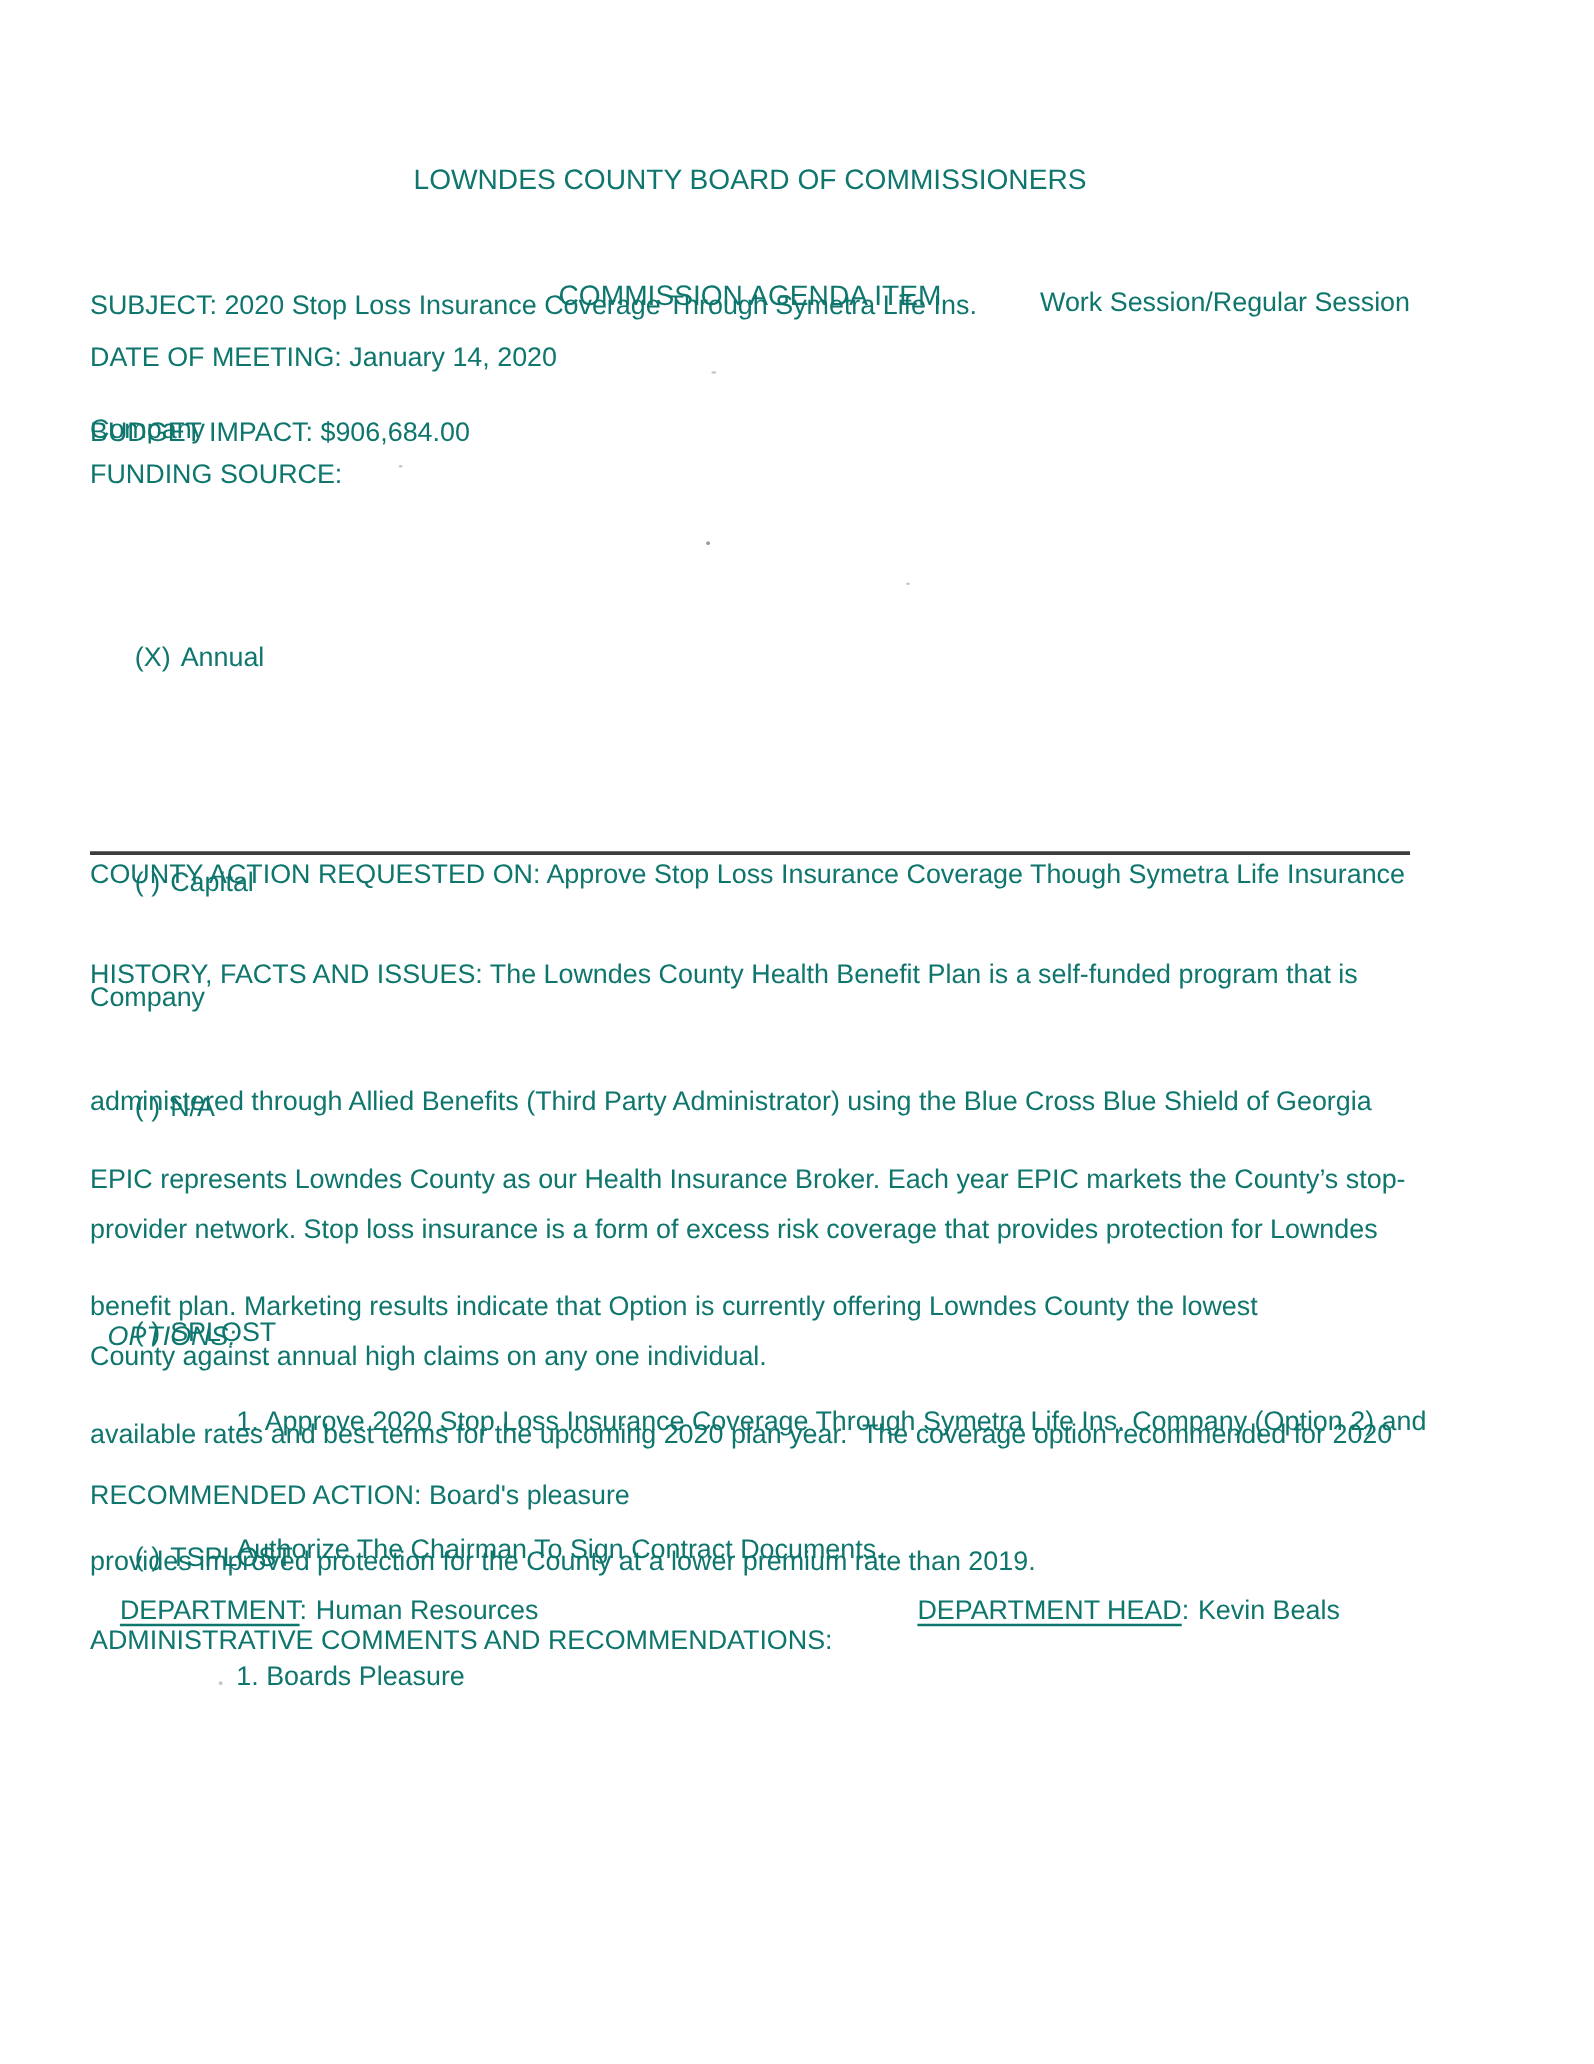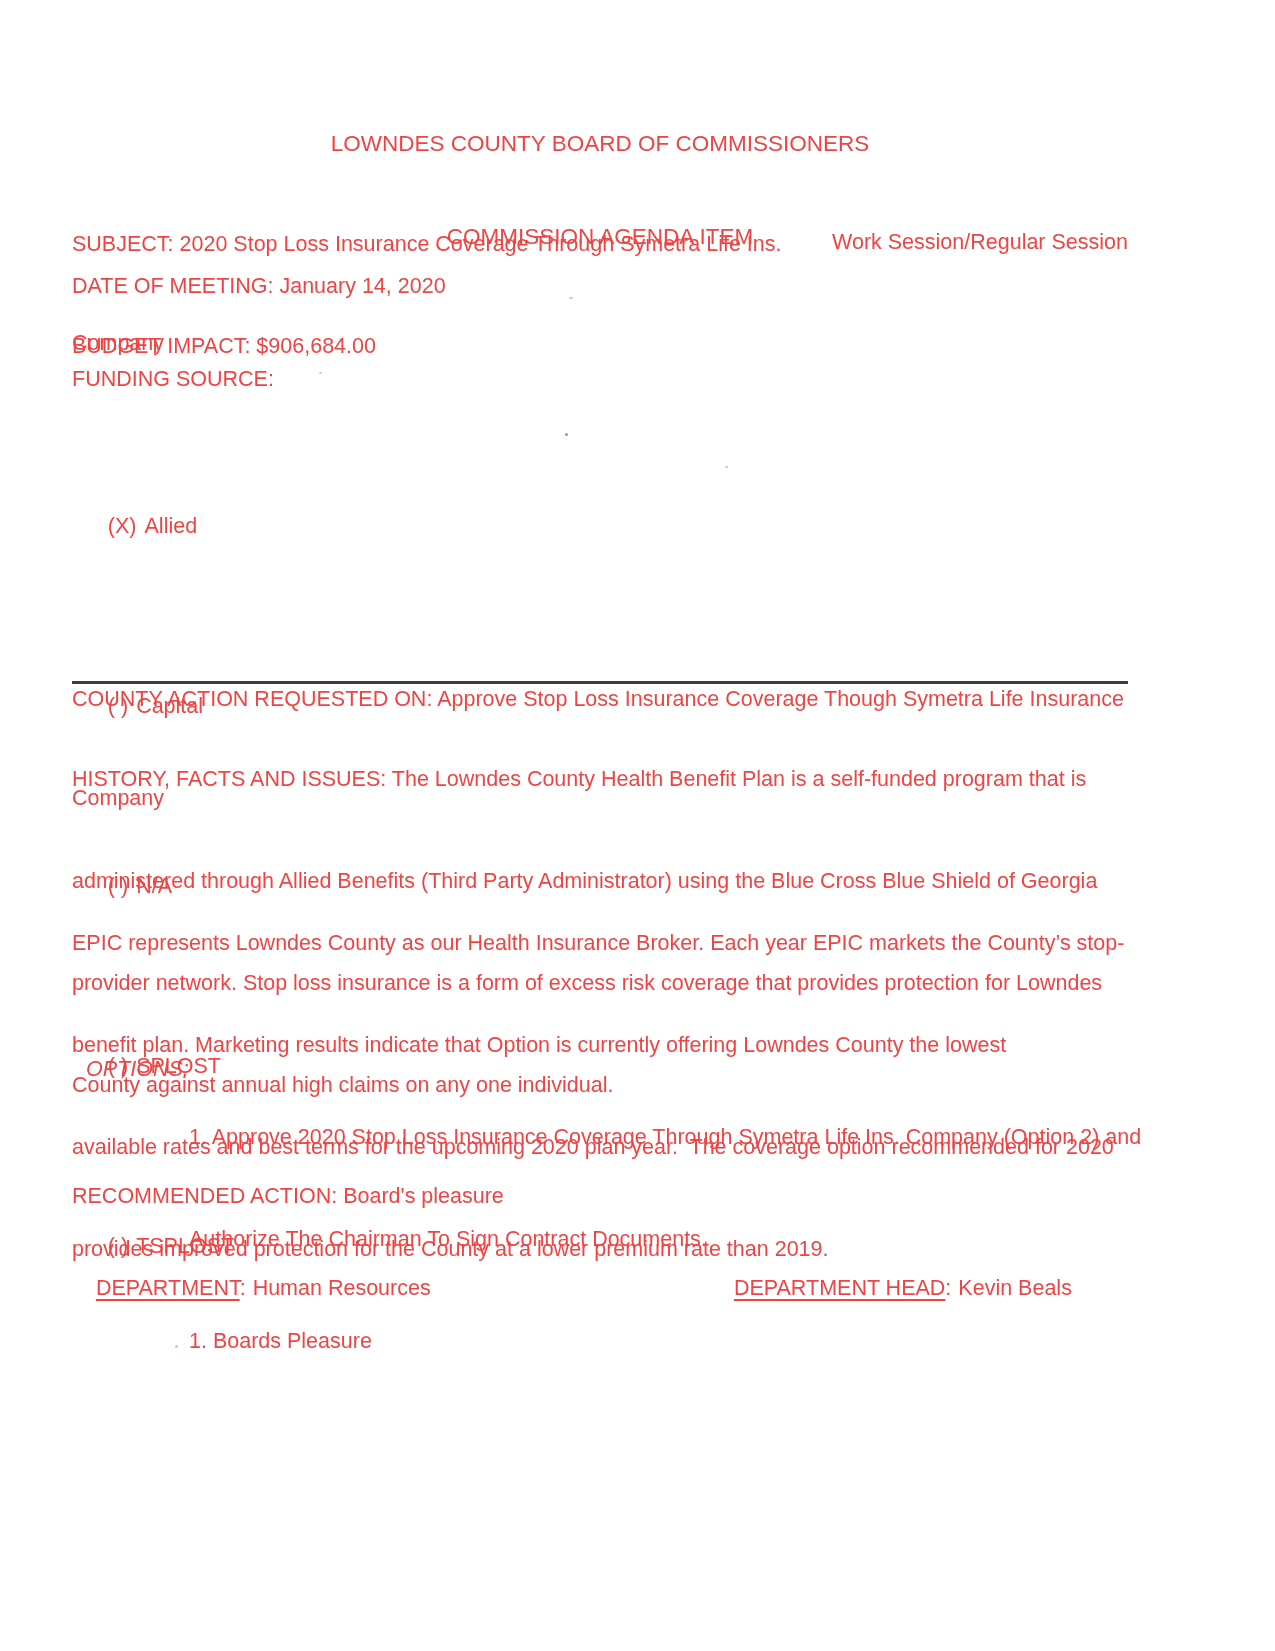--- a/index.html
+++ b/index.html
@@ -14,21 +14,21 @@
     background: #ffffff;
     font-family: "Liberation Sans", sans-serif;
     color: #212121;
     overflow: hidden;
   }
   .t {
     position: absolute;
     white-space: pre;
     font-size: 21.5px;
     line-height: 34px;
-    color: #ef4444;
+    color: #0f766e;
   }
   .doc-title {
     top: 66px;
     left: 72px;
     width: 1056px;
     text-align: center;
     font-size: 22.5px;
     line-height: 31px;
   }
   .subject-block { top: 162px; left: 72px; line-height: 33px; }
@@ -85,21 +85,21 @@
   <div class="t session-line">Work Session/Regular Session</div>
 
   <div class="t meeting-line">DATE OF MEETING: January 14, 2020</div>
 
   <div class="t budget-line">BUDGET IMPACT: $906,684.00</div>
 
   <div class="t funding-label">FUNDING SOURCE:</div>
 
   <div class="t funding-opts">
     <div>
-      <span>(X)</span><span class="opt-label">Allied</span>
+      <span>(X)</span><span class="opt-label">Annual</span>
     </div>
     <div>
       <span>( )</span><span class="opt-label">Capital</span>
     </div>
     <div>
       <span>( )</span><span class="opt-label">N/A</span>
     </div>
     <div>
       <span>( )</span><span class="opt-label">SPLOST</span>
     </div>
@@ -140,20 +140,21 @@
   <div class="t recommended-line">RECOMMENDED ACTION: Board's pleasure</div>
 
   <div class="t dept-line">
     <span class="ul">DEPARTMENT</span><span>:</span><span class="val">Human Resources</span>
   </div>
 
   <div class="t dept-head-line">
     <span class="ul">DEPARTMENT HEAD</span><span>:</span><span class="val">Kevin Beals</span>
   </div>
 
+  <div class="t admin-line">ADMINISTRATIVE COMMENTS AND RECOMMENDATIONS:</div>
 
   <div class="speck" style="top:297px; left:569px; width:4px; height:2px;"></div>
   <div class="speck" style="top:372px; left:319px; width:3px; height:2px;"></div>
   <div class="speck" style="top:433px; left:565px; width:3px; height:3px; background:#9a9a9a;"></div>
   <div class="speck" style="top:466px; left:725px; width:3px; height:2px;"></div>
   <div class="speck" style="top:1345px; left:175px; width:3px; height:3px;"></div>
 
 </div>
 
 </body></html>

